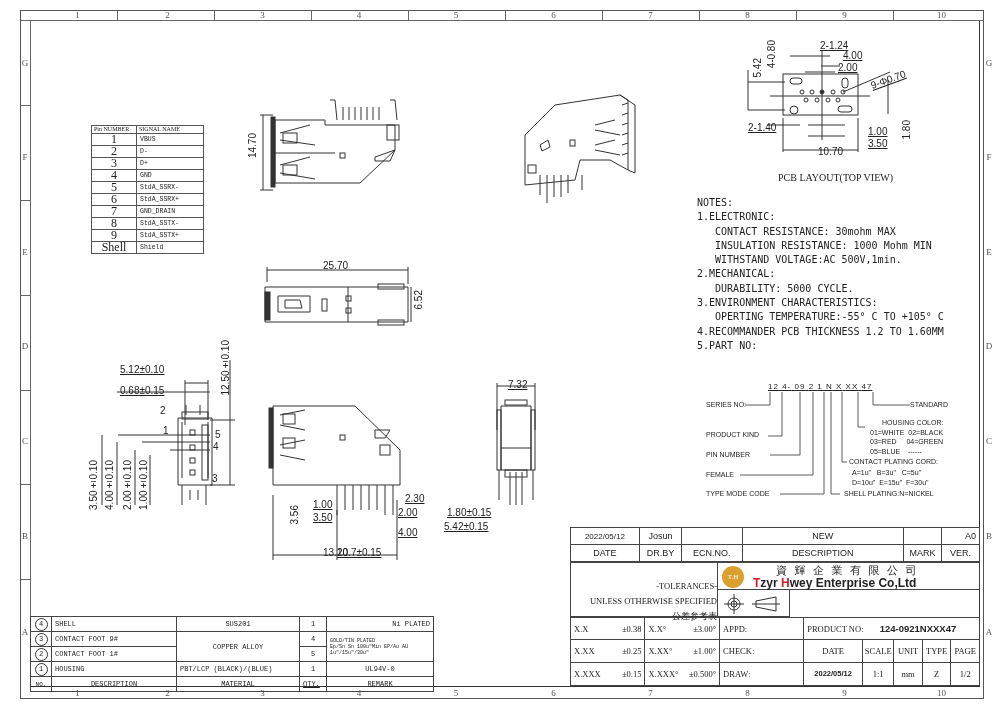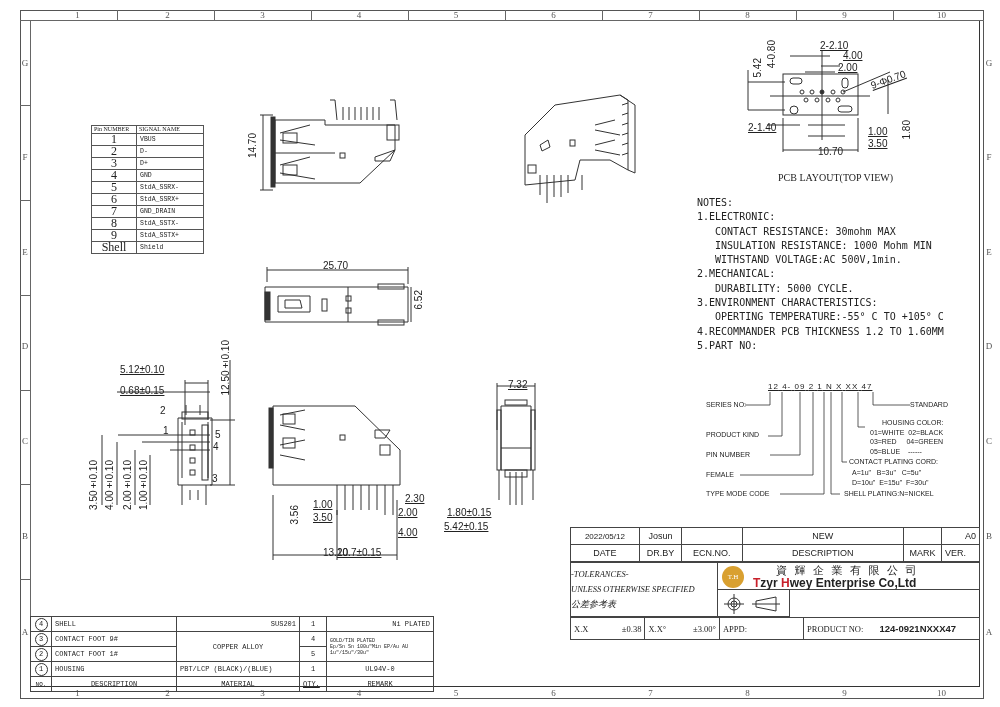--- a/index.html
+++ b/index.html
@@ -327,21 +327,21 @@
         <line x1="8" y1="70" x2="45" y2="70"></line>
       <line x1="148" y1="40" x2="148" y2="74"></line>
       <line x1="27" y1="85" x2="60" y2="85"></line>
       <line x1="68" y1="85" x2="105" y2="85"></line>
       <line x1="68" y1="96" x2="105" y2="96"></line>
       <line x1="43" y1="110" x2="118" y2="110"></line>
       <line x1="43" y1="78" x2="43" y2="112"></line>
         <line x1="118" y1="78" x2="118" y2="112"></line>
     </g>
   </svg>
-  <div class="dim u" style="left:820px;top:40px;">2-2.10</div>
+  <div class="dim u" style="left:820px;top:40px;">2-1.24</div>
   <div class="dim u" style="left:843px;top:50px;">4.00</div>
   <div class="dim u" style="left:838px;top:62px;">2.00</div>
   <div class="dim u" style="left:870px;top:74px;transform:rotate(-20deg);">9-Φ0.70</div>
   <div class="dim vt" style="left:752px;top:58px;">5.42</div>
   <div class="dim vt" style="left:766px;top:40px;">4-0.80</div>
   <div class="dim u" style="left:748px;top:122px;">2-1.40</div>
   <div class="dim u" style="left:868px;top:126px;">1.00</div>
   <div class="dim u" style="left:868px;top:138px;">3.50</div>
   <div class="dim" style="left:818px;top:146px;">10.70</div>
   <div class="dim vt" style="left:901px;top:120px;">1.80</div>
@@ -389,21 +389,21 @@
   <div class="pn-label" style="left:852px;top:469px;white-space:pre;">A=1u"   B=3u"   C=5u"</div>
   <div class="pn-label" style="left:852px;top:479px;white-space:pre;">D=10u"  E=15u"  F=30u"</div>
   <div class="pn-label" style="left:844px;top:490px;">SHELL PLATING:N=NICKEL</div>
 </div>
 
 <table class="bom">
   <tbody>
       <tr>
     <td style="width:14px;text-align:center;"><span class="circ">4</span></td>
     <td style="width:118px;">SHELL</td>
-    <td style="width:116px;text-align:right;">SUS201</td>
+    <td style="width:116px;text-align:center;">SUS201</td>
     <td style="width:20px;text-align:center;">1</td>
     <td style="width:100px;text-align:right;">Ni PLATED</td>
   </tr>
   <tr>
     <td style="text-align:center;"><span class="circ">3</span></td>
     <td>CONTACT FOOT 9#</td>
     <td rowspan="2" style="text-align:center;">COPPER ALLOY</td>
     <td style="text-align:center;">4</td>
     <td rowspan="2" style="font-size:5px;line-height:6px;">
           <div>GOLD/TIN PLATED</div>
@@ -443,38 +443,66 @@
       <td style="width:150px;text-align:center;">NEW</td>
       <td style="width:30px;"></td>
       <td style="width:30px;text-align:right;">A0</td>
     </tr>
     <tr style="height:17px;">
       <td style="text-align:center;">DATE</td>
       <td style="text-align:center;">DR.BY</td>
       <td style="text-align:center;">ECN.NO.</td>
       <td style="text-align:center;">DESCRIPTION</td>
       <td style="text-align:center;">MARK</td>
-      <td style="text-align:left;">VER.</td>
+      <td style="text-align:center;">VER.</td>
     </tr>
   </tbody>
     </table>
 
-  <div class="abs" style="left:0;top:35px;width:148px;height:55px;border:1px solid #444;box-sizing:border-box;text-align:left;font-size:8.5px;line-height:15px;padding-top:4px;font-style:italic;">
+  <div class="abs" style="left:0;top:35px;width:148px;height:55px;border:1px solid #444;box-sizing:border-box;text-align:right;font-size:8.5px;line-height:15px;padding-top:16px;">
     <div>-TOLERANCES-</div>
     <div>UNLESS OTHERWISE SPECIFIED</div>
     <div style="font-family:'DejaVu Sans',sans-serif;font-size:9px;">公差参考表</div>
   </div>
 
   <table class="tb" style="left:0;top:90px;width:410px;font-size:8.5px;">
     <tbody>
         <tr style="height:22px;">
       <td style="width:70px;border-right:none;"><span>X.X</span> <span style="float:right">±0.38</span></td>
       <td style="width:70px;"><span>X.X°</span> <span style="float:right">±3.00°</span></td>
       <td style="width:80px;">APPD:</td>
       <td style="width:170px;"><span>PRODUCT NO:</span> <span style="font-family:'Liberation Sans',sans-serif;font-weight:bold;font-size:9.5px;margin-left:14px;">124-0921NXXX47</span></td>
+    </tr>
+    <tr style="height:22px;">
+      <td style="border-right:none;"><span>X.XX</span> <span style="float:right">±0.25</span></td>
+      <td><span>X.XX°</span> <span style="float:right">±1.00°</span></td>
+      <td>CHECK:</td>
+      <td style="padding:0;">
+        <div style="display:flex;text-align:center;height:22px;line-height:22px;">
+          <div style="flex:2.1;border-right:1px solid #444;">DATE</div>
+          <div style="flex:1.1;border-right:1px solid #444;">SCALE</div>
+          <div style="flex:1;border-right:1px solid #444;">UNIT</div>
+          <div style="flex:1;border-right:1px solid #444;">TYPE</div>
+          <div style="flex:1;">PAGE</div>
+        </div>
+      </td>
+    </tr>
+    <tr style="height:22px;">
+      <td style="border-right:none;"><span>X.XXX</span> <span style="float:right">±0.15</span></td>
+      <td><span>X.XXX°</span> <span style="float:right">±0.500°</span></td>
+      <td>DRAW:</td>
+      <td style="padding:0;">
+        <div style="display:flex;text-align:center;height:22px;line-height:22px;">
+          <div style="flex:2.1;border-right:1px solid #444;font-family:'Liberation Sans',sans-serif;font-weight:bold;font-size:7.5px;">2022/05/12</div>
+          <div style="flex:1.1;border-right:1px solid #444;">1:1</div>
+          <div style="flex:1;border-right:1px solid #444;">mm</div>
+          <div style="flex:1;border-right:1px solid #444;">Z</div>
+          <div style="flex:1;">1/2</div>
+        </div>
+      </td>
     </tr>
   </tbody>
     </table>
 
   <div class="abs" style="left:148px;top:35px;width:262px;height:28px;border:1px solid #444;border-left:none;box-sizing:border-box;">
     <div class="abs" style="left:4px;top:3px;width:22px;height:22px;border-radius:50%;background:#d9a030;color:#fff;font-size:7px;text-align:center;line-height:22px;font-family:'Liberation Serif',serif;">T.H</div>
     <div class="abs" style="left:58px;top:0px;font-family:'DejaVu Sans',sans-serif;font-size:11px;letter-spacing:2px;">資 輝 企 業 有 限 公 司</div>
     <div class="abs" style="left:35px;top:13px;font-family:'Liberation Sans',sans-serif;font-size:12px;font-weight:bold;"><span style="color:#c8202a">T</span><span>zyr </span><span style="color:#c8202a">H</span><span>wey Enterprise Co,Ltd</span></div>
   </div>
 

